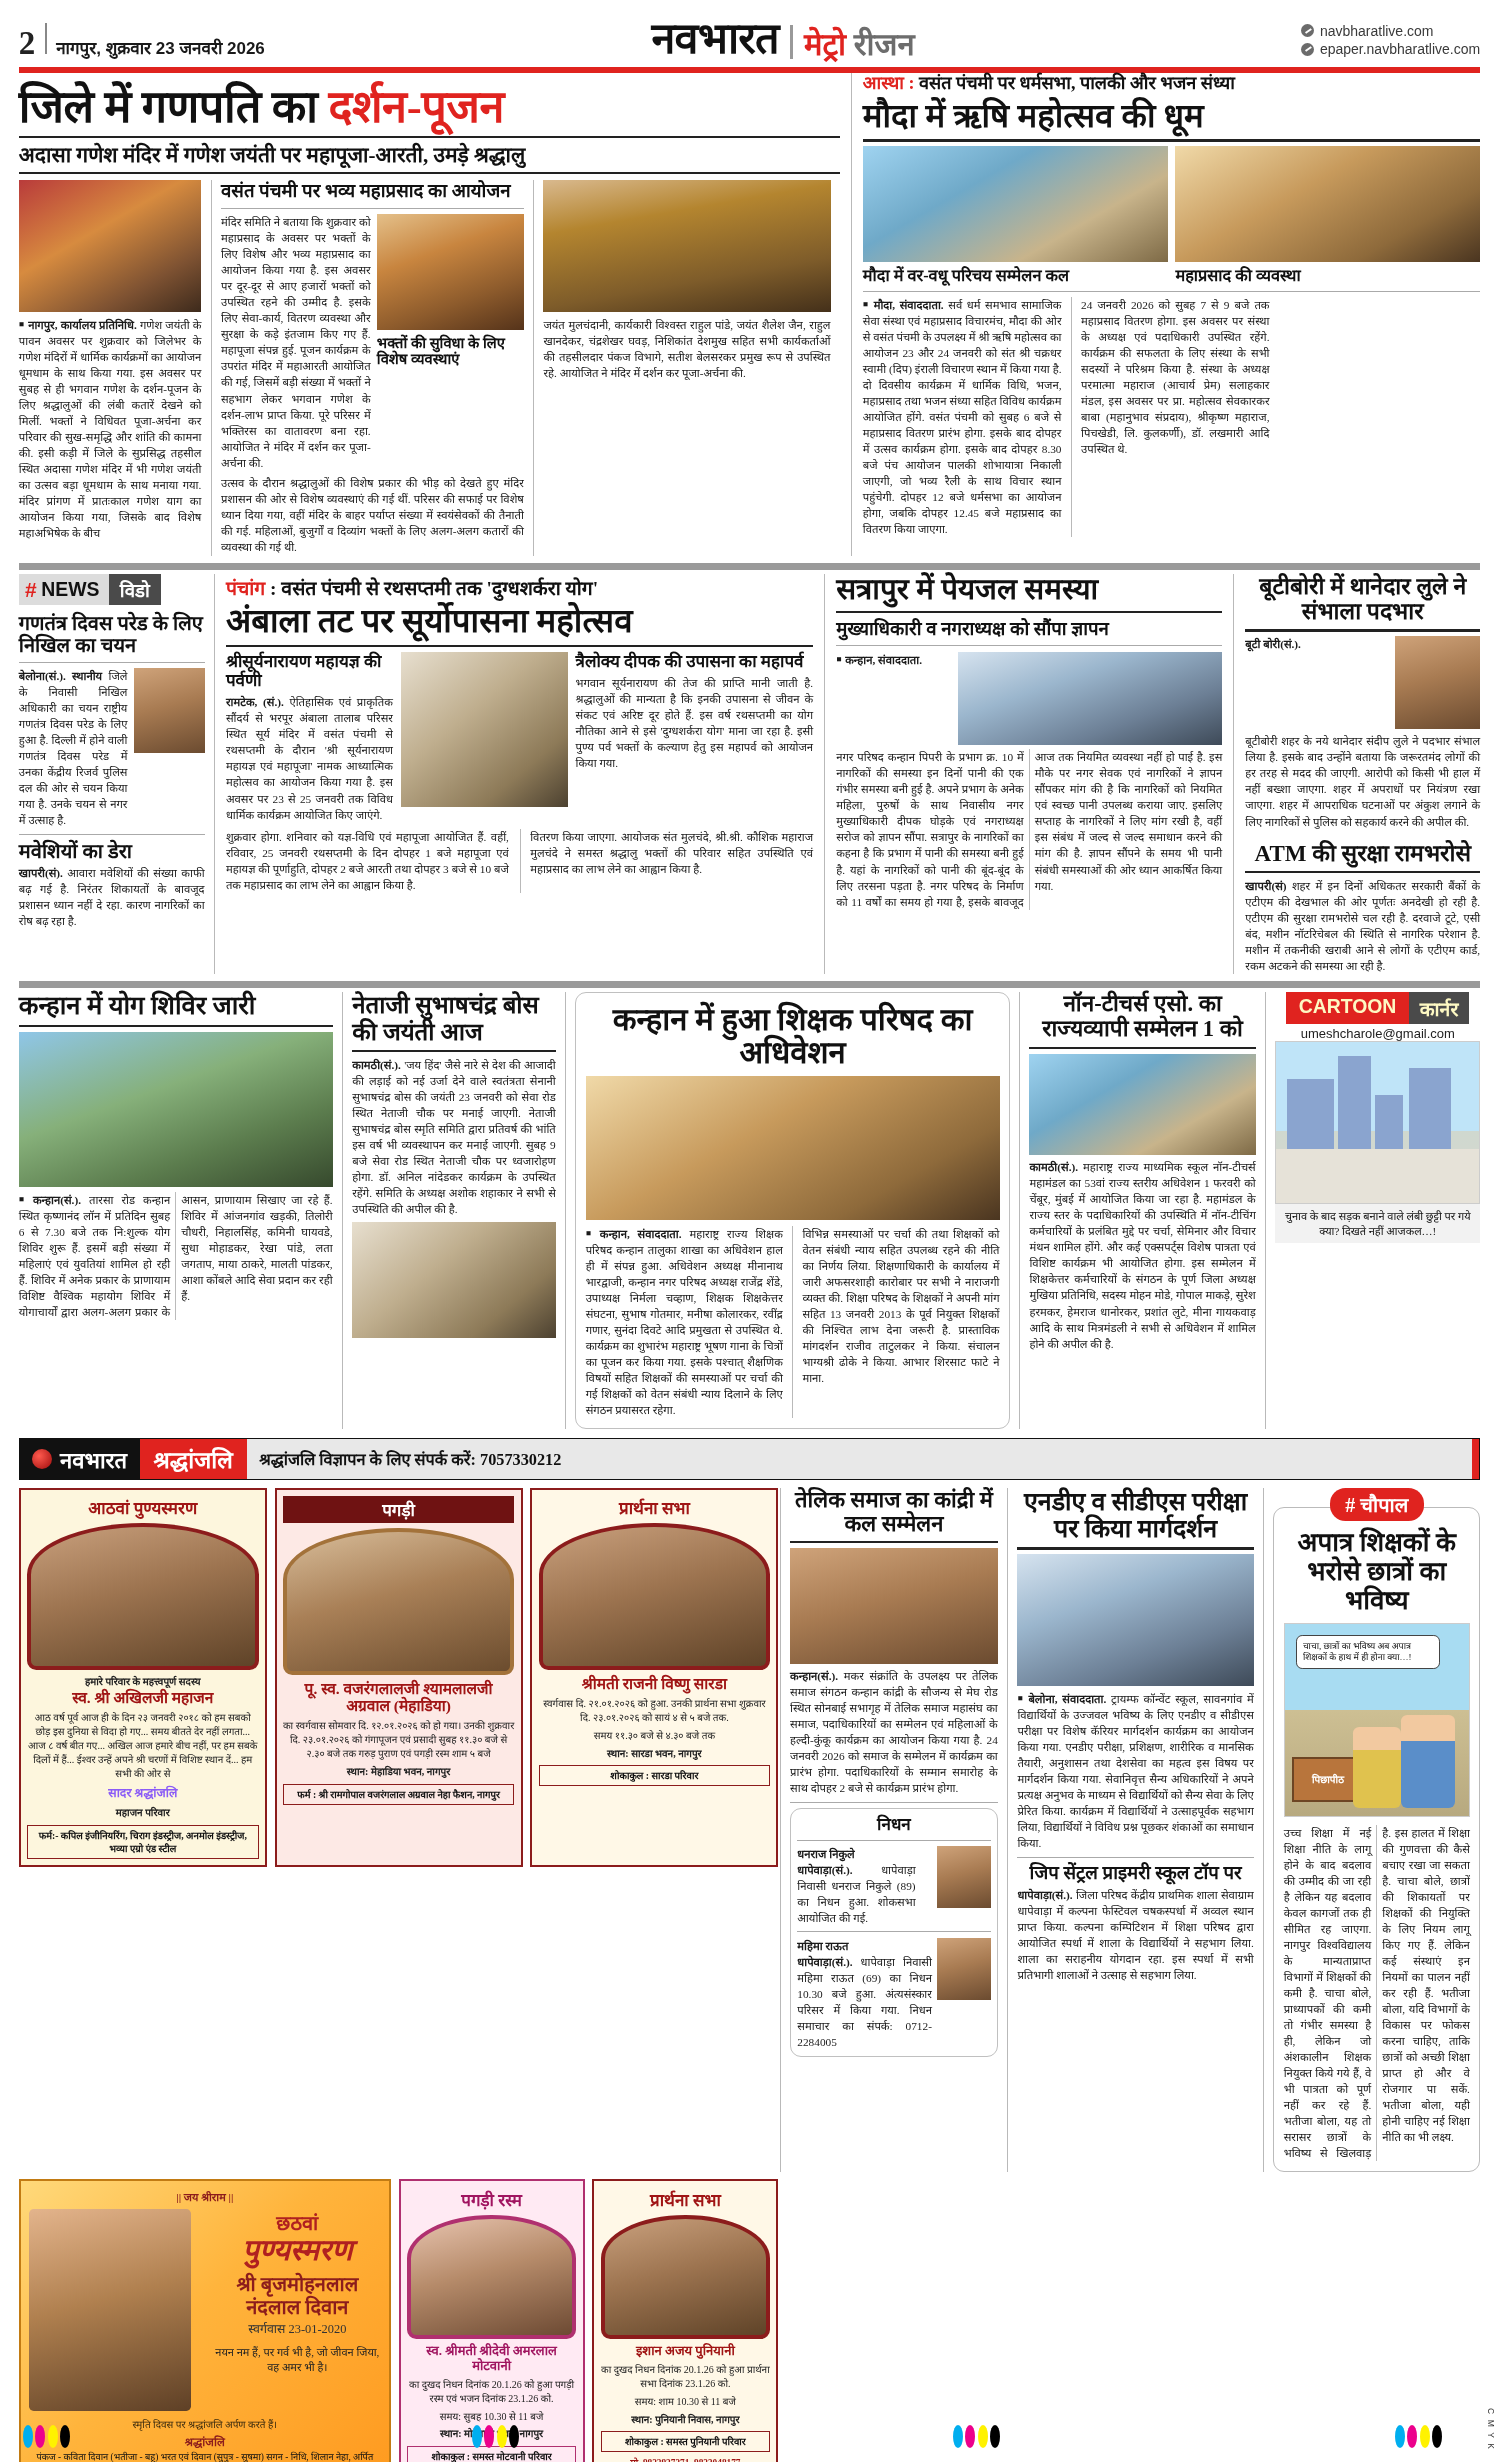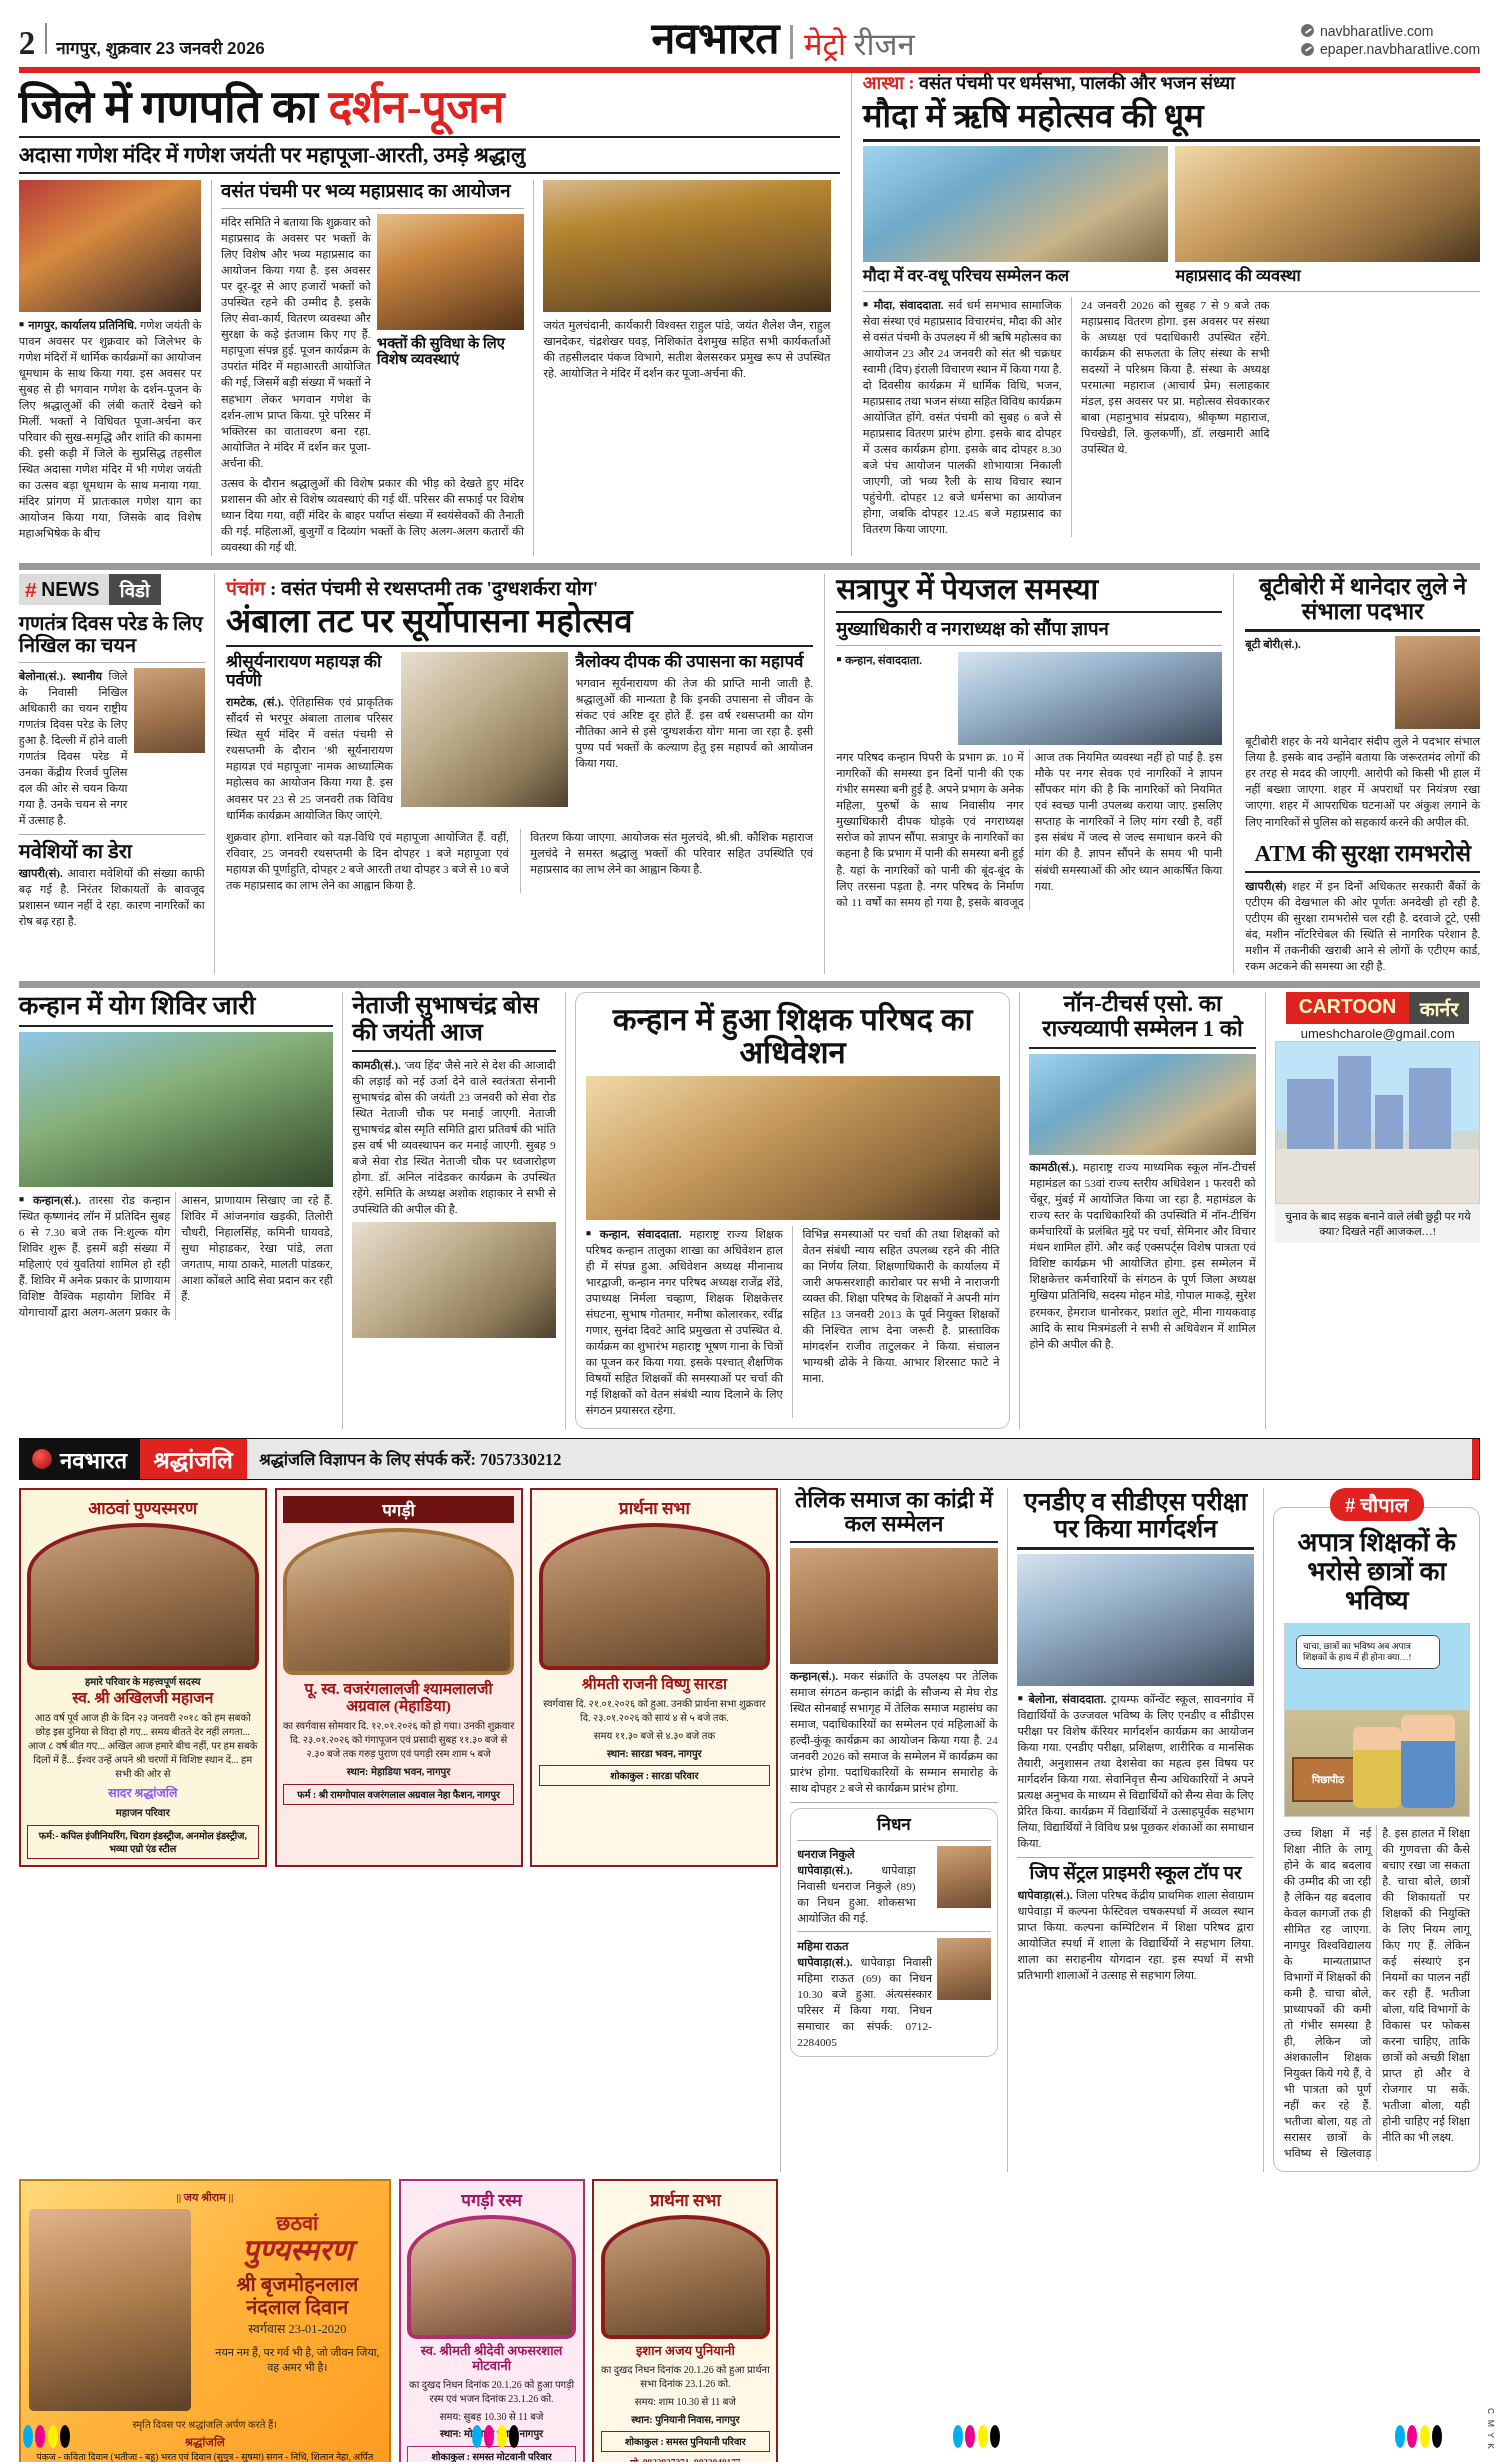--- a/index.html
+++ b/index.html
@@ -16,21 +16,21 @@
   
   .masthead { display: flex; align-items: flex-end; padding: 18.6px 7.8px 4.7px 7.8px; }
   .mh-left { display: flex; align-items: baseline; gap: 9.3px; flex: 0 0 auto; }
   .mh-pageno { font-size: 33px; font-weight: bold; color: #222; line-height: .9; }
   .mh-divider { width: 2.3px; height: 31px; background: #888; }
   .mh-place { font-size: 17px; color: #1a1a1a; font-family: "Liberation Sans", sans-serif; font-weight: 600; }
   .mh-center { flex: 1 1 auto; display: flex; justify-content: center; align-items: flex-end; gap: 11px; }
   .mh-logo { font-size: 43px; font-weight: bold; letter-spacing: -0.8px; color: #111; line-height: .95;
              font-family: "Liberation Serif", serif; }
   .mh-bar { width: 3.1px; height: 34px; background: #999; }
-  .mh-edition { font-size: 31px; font-weight: normal; line-height: .95; }
+  .mh-edition { font-size: 31px; font-weight: bold; line-height: .95; }
   .mh-edition .red { color: #e0231f; }
   .mh-edition .grey { color: #6d6d6d; }
   .mh-right { flex: 0 0 auto; text-align: left; font-family: "Liberation Sans", sans-serif; }
   .mh-web { font-size: 14px; color: #3a3a3a; display: flex; align-items: center; gap: 5.4px; margin-bottom: 2.3px; }
   .globe { width: 13px; height: 13px; border-radius: 50%; background: #6b6b6b; display: inline-block; position: relative; }
   .globe::after { content: ""; position: absolute; left: 3.1px; top: 5.4px; width: 7px; height: 2.3px; background: #fff; transform: rotate(-35deg); }
   .rule-red { height: 5.4px; background: #e0231f; margin: 3.1px 7.8px 0 7.8px; }
 
   
   .col-rule { border-left: 0.8px solid #b9b9b9; }
@@ -549,21 +549,21 @@
         </div>
         <div style="font-size:10px;text-align:center;margin-top:6.2px;color:#3a2a0e">स्मृति दिवस पर श्रद्धांजलि अर्पण करते हैं।</div>
         <div style="font-size:11.6px;text-align:center;font-weight:bold;color:#8c1c1c;margin-top:3.1px">श्रद्धांजलि</div>
         <div style="font-size:9.3px;text-align:center;line-height:1.35;margin-top:2.3px">पंकज - कविता दिवान (भतीजा - बहू) भरत एवं दिवान (सुपुत्र - सुषमा) सगन - निधि, शिलान नेहा, अर्पित दिवान (पौत्र - पौत्री) विजयकुमार, गोपाल, वर्षा एवं दिवान परिवार</div>
 
       </div>
 
       <div class="obit pink-card" style="width:186px">
         <div class="obit-title">पगड़ी रस्म</div>
         <div class="obit-photo" style="height:124px"></div>
-        <div class="obit-name" style="font-size:13px">स्व. श्रीमती श्रीदेवी अफसरशाल मोटवानी</div>
+        <div class="obit-name" style="font-size:13px">स्व. श्रीमती श्रीदेवी अमरलाल मोटवानी</div>
         <div class="obit-txt">का दुखद निधन दिनांक 20.1.26 को हुआ पगड़ी रस्म एवं भजन दिनांक 23.1.26 को.</div>
         <div class="obit-txt">समय: सुबह 10.30 से 11 बजे</div>
         <div class="obit-txt" style="font-weight:bold">स्थान: मोटवानी भवन, नागपुर</div>
         <div class="obit-foot" style="border-color:#b0306f">शोकाकुल : समस्त मोटवानी परिवार</div>
       </div>
 
       <div class="obit prarthana" style="width:186px">
         <div class="obit-title">प्रार्थना सभा</div>
         <div class="obit-photo" style="height:124px"></div>
         <div class="obit-name" style="font-size:13px">इशान अजय पुनियानी</div>

